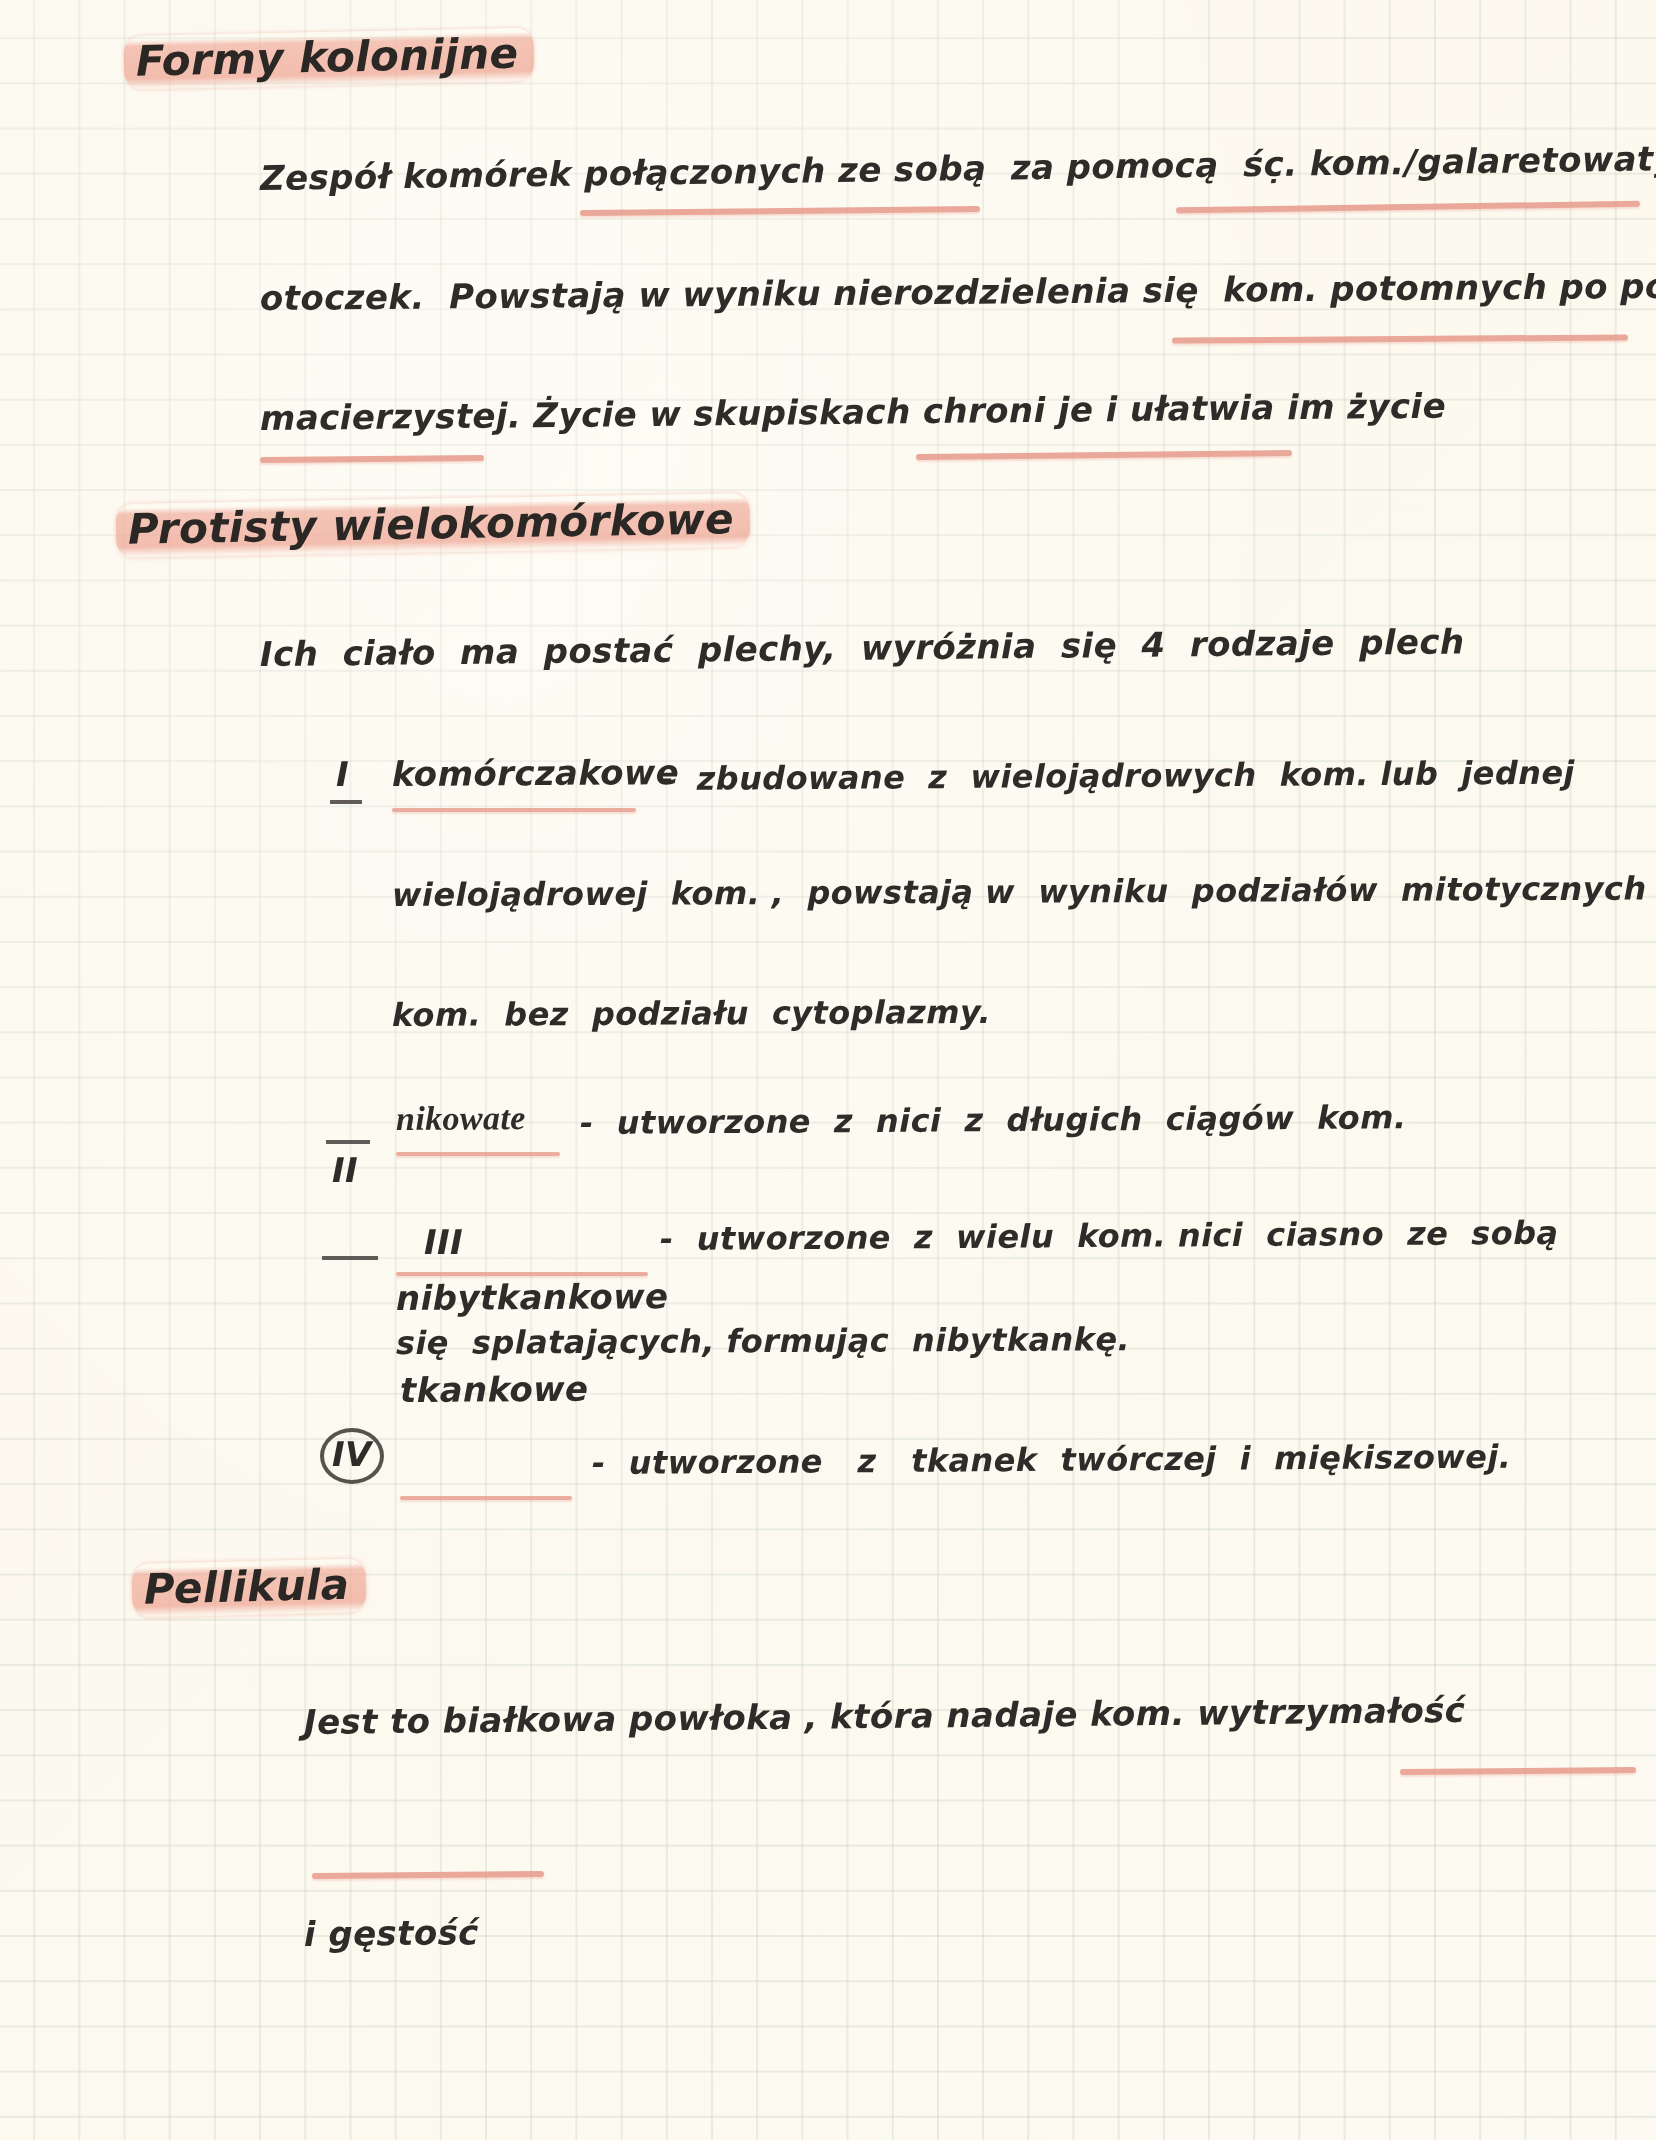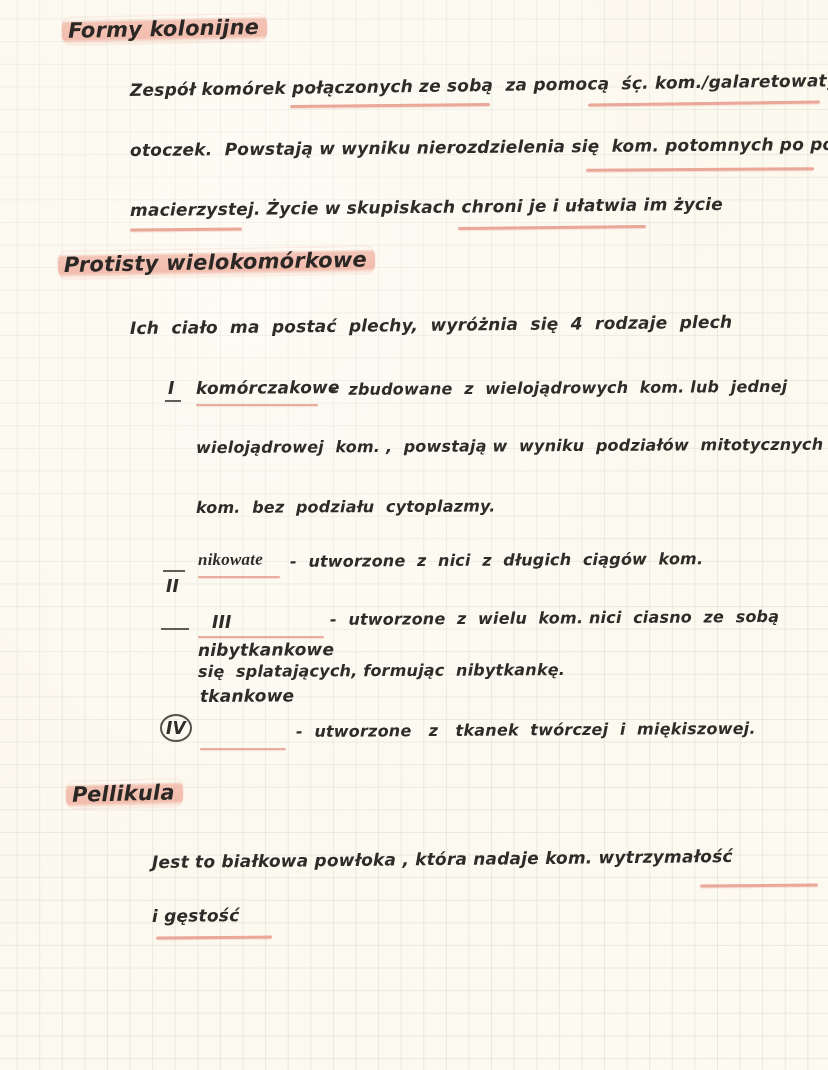--- a/index.html
+++ b/index.html
@@ -152,14 +152,14 @@
 
 <div class="ink hand body-line" style="left:200px; top:686px; transform: rotate(-0.4deg);">tkankowe</div>
 <div class="ul thin" style="left:200px; top:748px; width:86px;"></div>
 <div class="ink hand body-line sm" style="left:296px; top:722px; transform: rotate(-0.4deg);">-  utworzone   z   tkanek  twórczej  i  miękiszowej.</div>
 
 <div class="ink heading" style="left:66px; top:782px; transform: rotate(-1.4deg);">Pellikula</div>
 
 <div class="ink hand body-line" style="left:152px; top:852px; transform: rotate(-0.6deg);">Jest to białkowa powłoka , która nadaje kom. wytrzymałość</div>
 <div class="ul" style="left:700px; top:884px; width:118px; transform: rotate(-0.5deg);"></div>
 
-<div class="ink hand body-line" style="left:152px; top:906px; transform: rotate(-0.6deg);">i gęstość</div>
+<div class="ink hand body-line" style="left:152px; top:958px; transform: rotate(-0.6deg);">i gęstość</div>
 <div class="ul" style="left:156px; top:936px; width:116px; transform: rotate(-0.5deg);"></div>
 
 </body></html>

